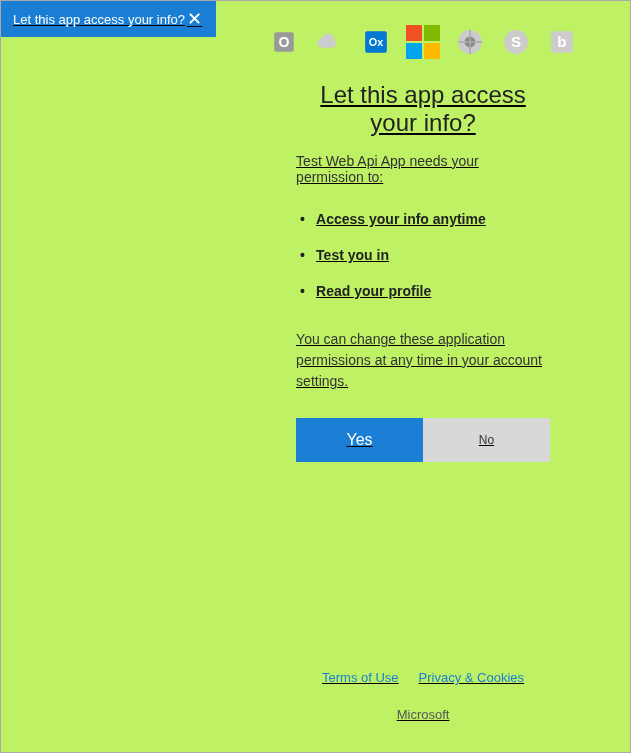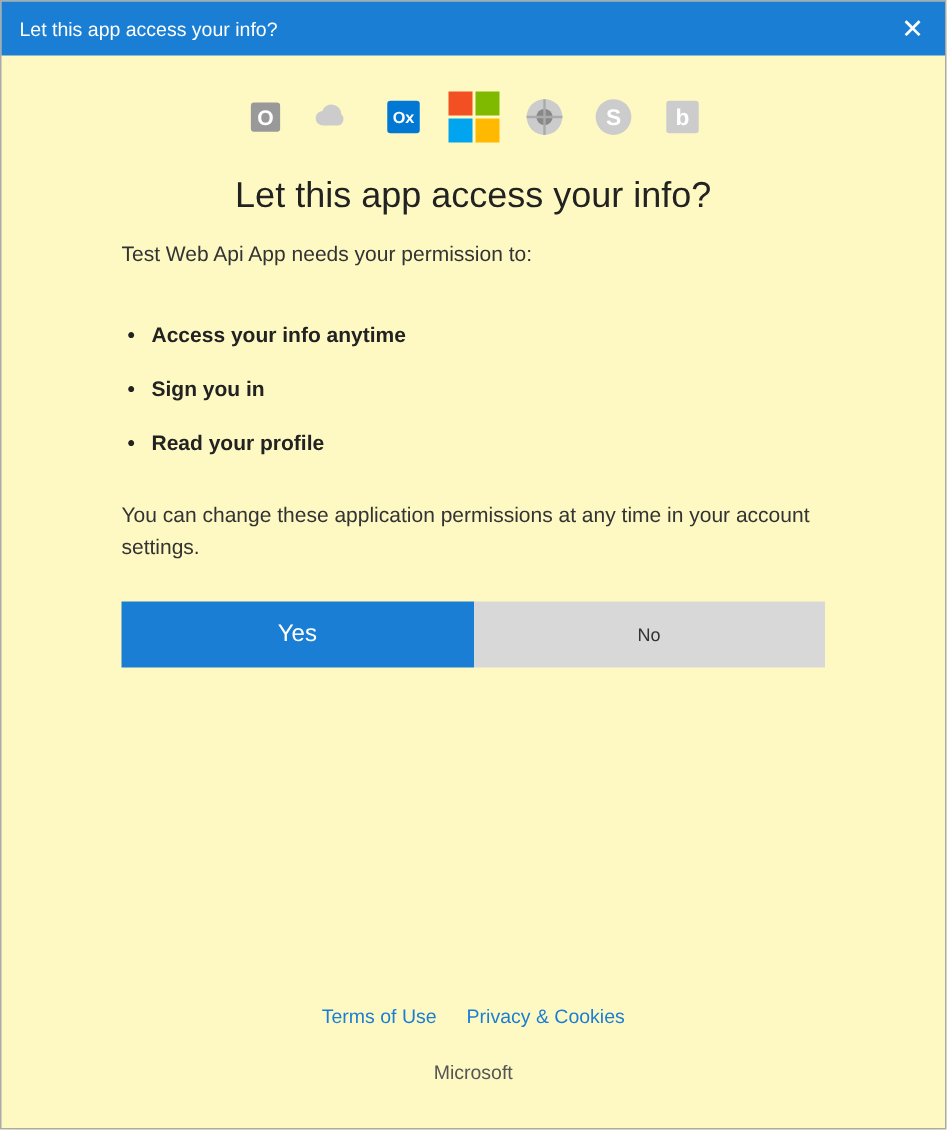--- a/index.html
+++ b/index.html
@@ -7,25 +7,26 @@
       font-family: 'Segoe UI', Arial, sans-serif;
       background: #f0f0f0;
       display: flex;
       align-items: center;
       justify-content: center;
       min-height: 100vh;
     }
     .window {
       width: 631px;
       height: 753px;
-      background: #fef9c3;
+      background: #bef264;
       border: 1px solid #aaa;
       display: flex;
-      flex-direction: column;
+      flex-direction: row;
       box-shadow: 2px 2px 10px rgba(0,0,0,0.3);
+      text-decoration: underline;
     }
     .title-bar {
       background: #1a7fd4;
       color: #fff;
       height: 36px;
       display: flex;
       align-items: center;
       justify-content: space-between;
       padding: 0 12px;
       flex-shrink: 0;
@@ -83,21 +84,21 @@
       font-weight: 300;
       color: #222;
       text-align: center;
       margin-bottom: 16px;
     }
     .permission-intro {
       font-size: 14px;
       color: #333;
       text-align: left;
       width: 100%;
-      margin-bottom: 28px;
+      margin-bottom: 16px;
     }
     .permissions-list {
       list-style: none;
       width: 100%;
       margin-bottom: 20px;
     }
     .permissions-list li {
       font-size: 14px;
       font-weight: 700;
       color: #222;
@@ -240,21 +241,21 @@
           </svg>
       </div>
     </div>
 
     <h1 class="main-title">Let this app access your info?</h1>
 
     <p class="permission-intro">Test Web Api App needs your permission to:</p>
 
     <ul class="permissions-list">
       <li>Access your info anytime</li>
-      <li>Sign you in</li>
+      <li>Test you in</li>
       <li>Read your profile</li>
     </ul>
 
     <p class="change-note">You can change these application permissions at any time in your account settings.</p>
 
     <div class="buttons-row">
       <button class="btn-yes">Yes</button>
       <button class="btn-no">No</button>
     </div>
 

